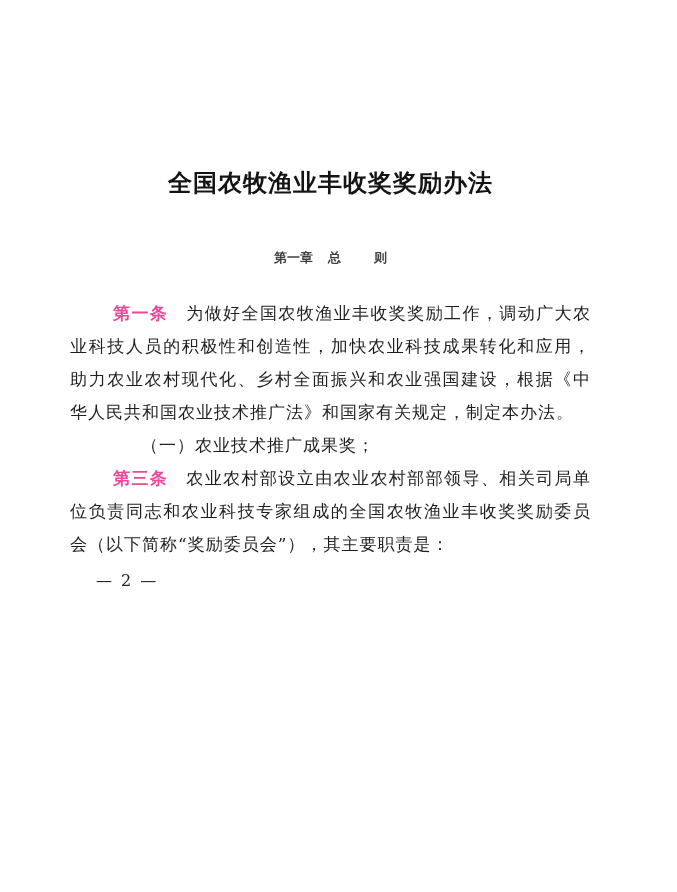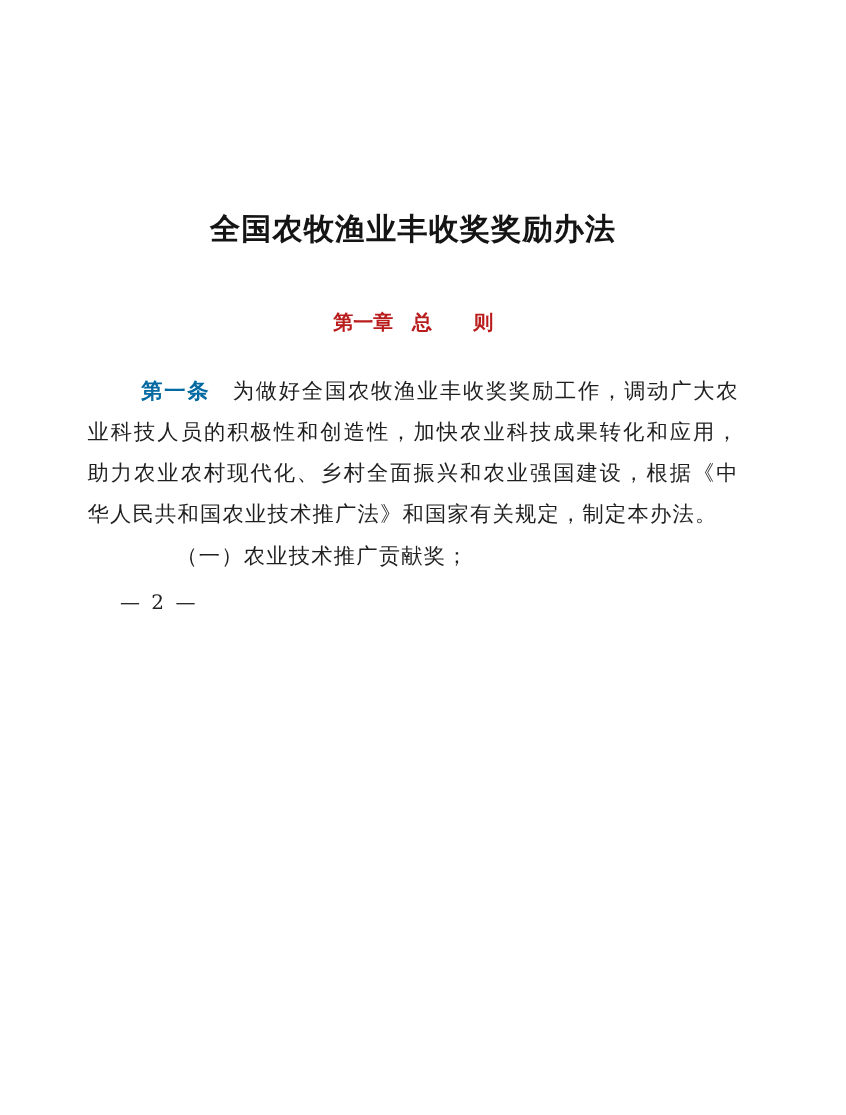--- a/index.html
+++ b/index.html
@@ -24,44 +24,44 @@
     font-size: 24px;
     font-weight: 700;
     line-height: 30px;
     letter-spacing: 1px;
     text-align: center;
     color: #141414;
     white-space: nowrap;
   }
   .chapter {
     margin: 47px 0 0 0;
-    font-size: 16px;
+    font-size: 13px;
     font-weight: 700;
     line-height: 25px;
     text-align: center;
-    color: #b91c1c;
+    color: #404040;
   }
   .chapter .chapter-number { margin-right: 15px; }
   .chapter .chapter-word-first { margin-right: 33px; }
   .body-block {
     margin-top: 27px;
   }
   .para {
     margin: 0;
     font-size: 17px;
     line-height: 33px;
     letter-spacing: 1px;
     text-align: justify;
     text-indent: 43px;
     color: #1f1f1f;
   }
   .para .lead {
     font-weight: 700;
     margin-right: 18px;
-    color: #0369a1;
+    color: #ec4899;
   }
   .para .lead:empty { display: none; margin: 0; }
   .para.list-item {
     text-indent: 71px;
     text-align: left;
   }
   .page-number {
     margin: 10px 0 0 26px;
     font-size: 16px;
     line-height: 20px;
@@ -78,23 +78,24 @@
 
   <h2 class="chapter">
     <span class="chapter-number">第一章</span><span class="chapter-word-first">总</span><span class="chapter-word-second">则</span>
   </h2>
 
   <div class="body-block">
 
     <p class="para"><b class="lead">第一条</b><span>为做好全国农牧渔业丰收奖奖励工作，调动广大农业科技人员的积极性和创造性，加快农业科技成果转化和应用，助力农业农村现代化、乡村全面振兴和农业强国建设，根据《中华人民共和国农业技术推广法》和国家有关规定，制定本办法。</span></p>
 
 
-    <p class="para list-item"><span>（一）农业技术推广贡献奖；</span></p>
+    <p class="para list-item"><span>（一）农业技术推广成果奖；</span></p>
 
 
 
 
+    <p class="para"><b class="lead">第三条</b><span>农业农村部设立由农业农村部部领导、相关司局单位负责同志和农业科技专家组成的全国农牧渔业丰收奖奖励委员会（以下简称“奖励委员会”），其主要职责是：</span></p>
 
   </div>
 
   <div class="page-number">— 2 —</div>
 
 </div>
 
 </body></html>

